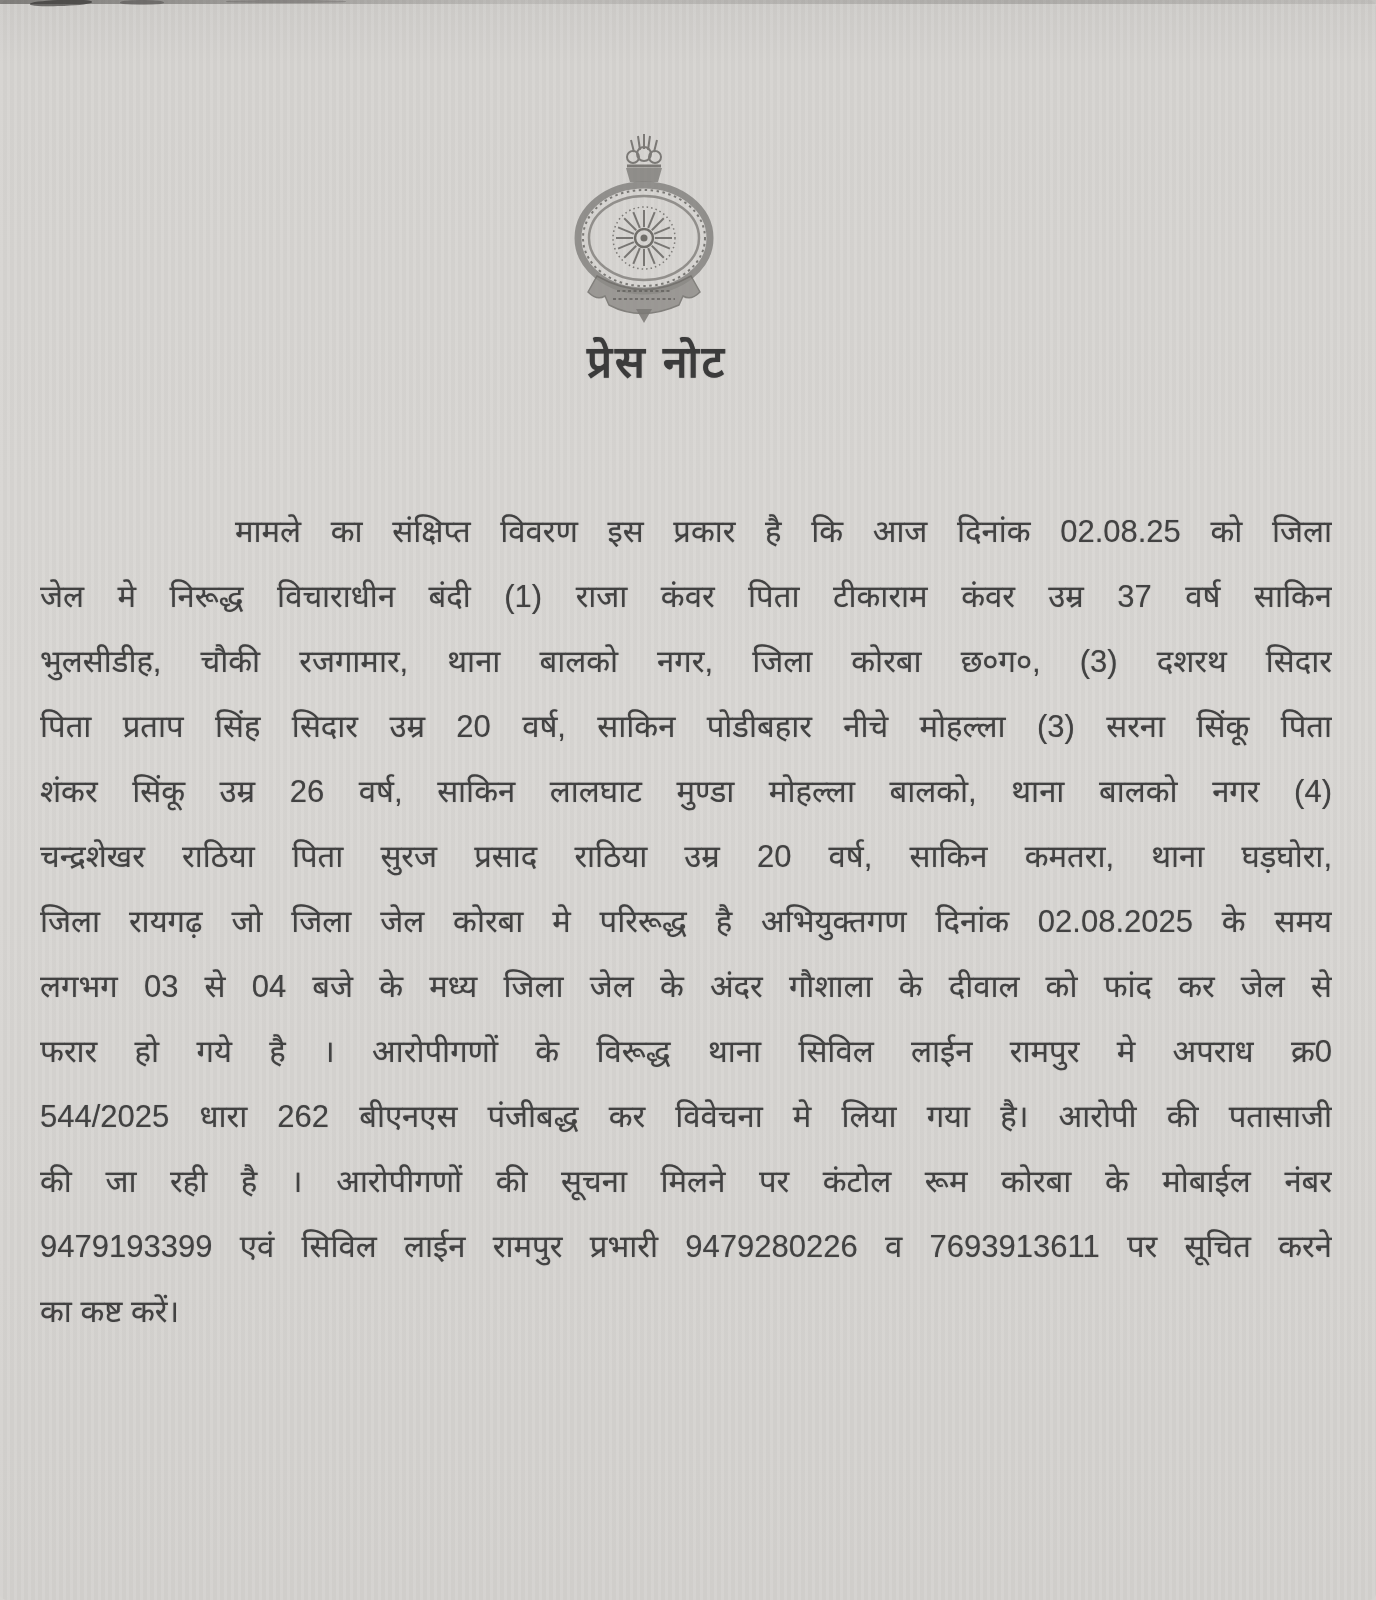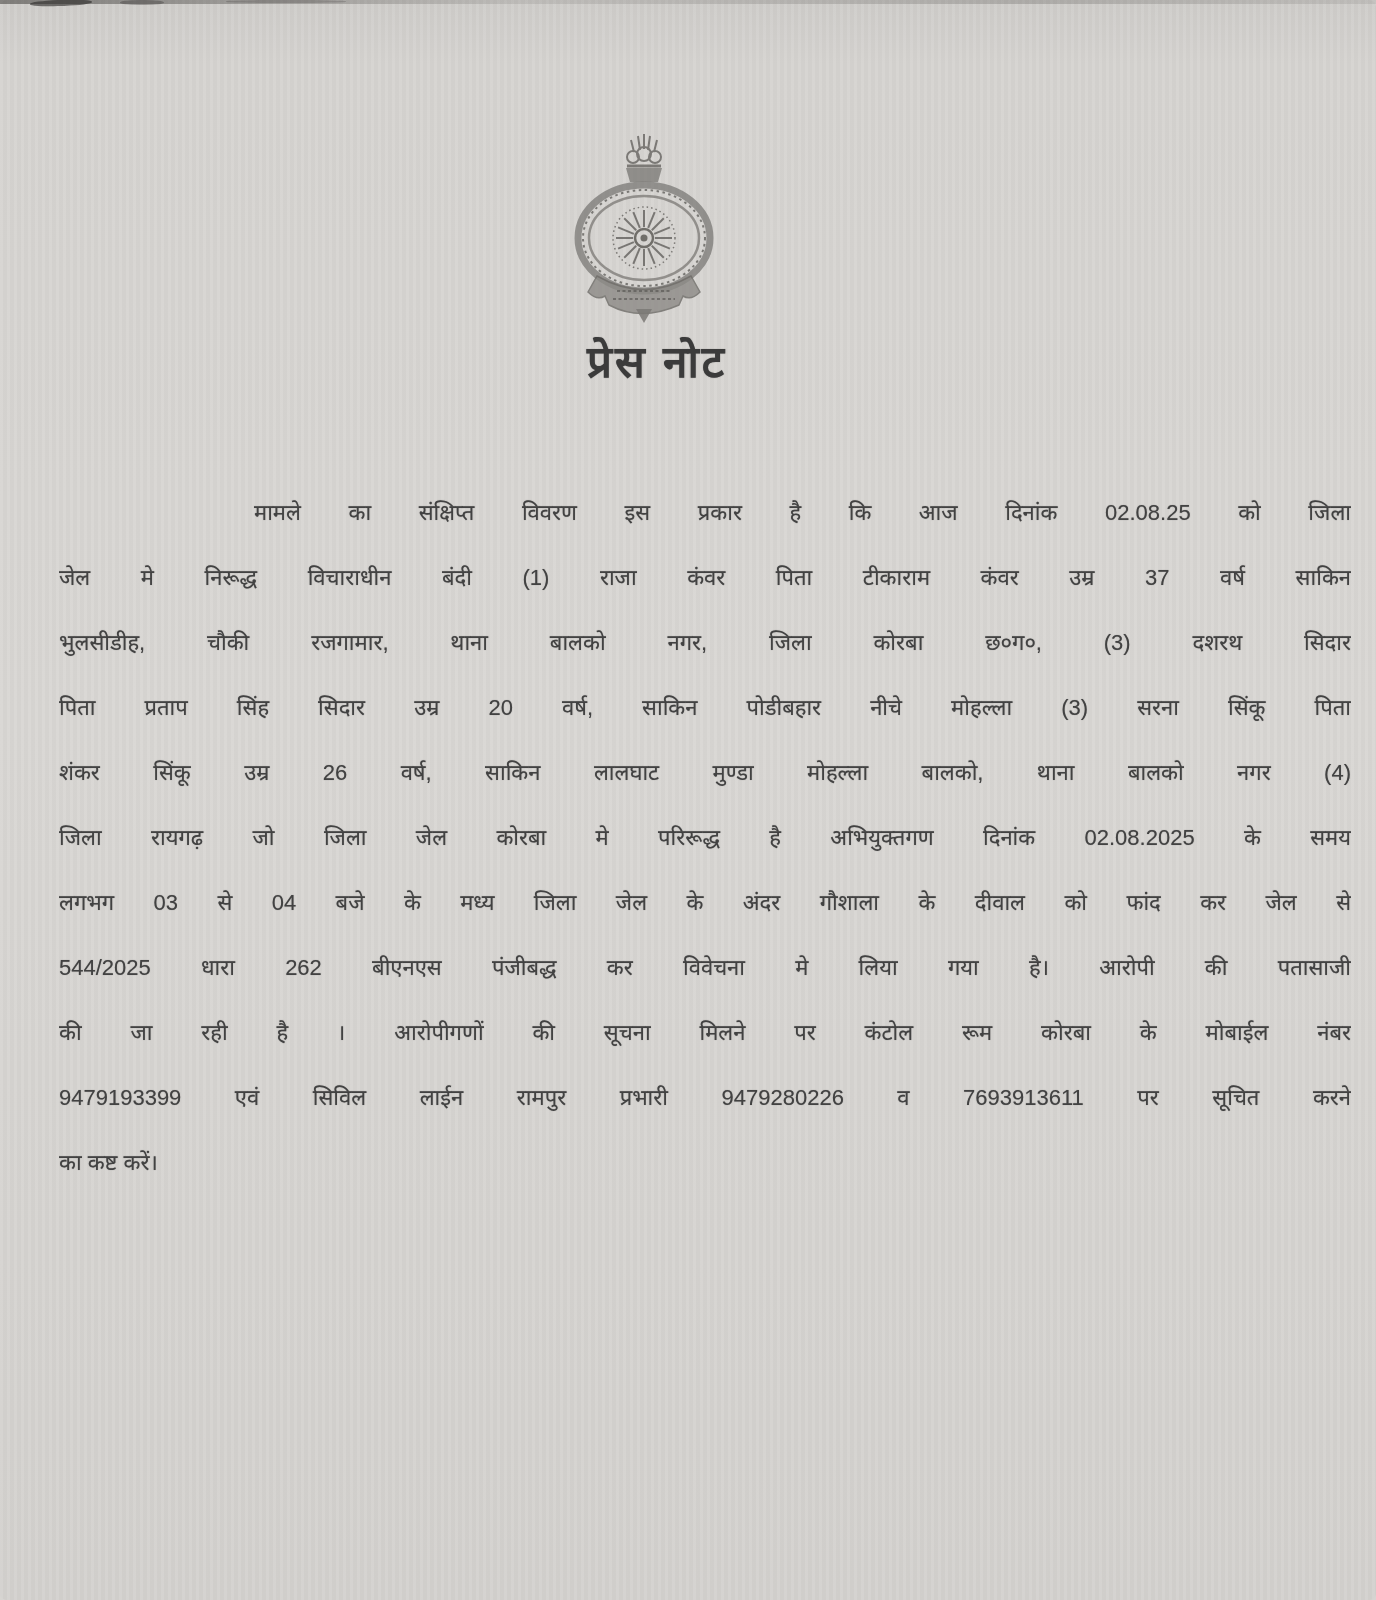--- a/index.html
+++ b/index.html
@@ -30,24 +30,23 @@
   }
   .title{
     position:absolute;left:0;top:330px;width:1376px;
     text-align:center;
     transform:translateX(-31px);
     font-size:44px;font-weight:bold;letter-spacing:3px;
     color:#3b3b3b;
     text-shadow:0 0 1px rgba(55,55,55,.55);
   }
   .body-text{
-    position:absolute;left:40px;top:480px;width:1292px;
-    font-size:22px;color:#424242;
+    position:absolute;left:40px;top:499px;width:1292px;
+    font-size:31px;color:#424242;
     text-shadow:0 0 1px rgba(60,60,60,.45);
-    margin-left:19px;
   }
   .line{
     height:65px;line-height:65px;
     text-align:justify;text-align-last:justify;
     white-space:normal;overflow:hidden;
   }
   .line.first{padding-left:195px;}
   .line.last{text-align-last:left;}
 </style>
 </head>
@@ -105,21 +104,23 @@
   </div>
 
   <div class="title">प्रेस नोट</div>
 
   <div class="body-text">
     <div class="line first">मामले का संक्षिप्त विवरण इस प्रकार है कि आज दिनांक 02.08.25 को जिला</div>
     <div class="line">जेल मे निरूद्ध विचाराधीन बंदी (1) राजा कंवर पिता टीकाराम कंवर उम्र 37 वर्ष साकिन</div>
     <div class="line">भुलसीडीह, चौकी रजगामार, थाना बालको नगर, जिला कोरबा छ०ग०, (3) दशरथ सिदार</div>
     <div class="line">पिता प्रताप सिंह सिदार उम्र 20 वर्ष, साकिन पोडीबहार नीचे मोहल्ला (3) सरना सिंकू पिता</div>
     <div class="line">शंकर सिंकू उम्र 26 वर्ष, साकिन लालघाट मुण्डा मोहल्ला बालको, थाना बालको नगर (4)</div>
+    <div class="line">चन्द्रशेखर राठिया पिता सुरज प्रसाद राठिया उम्र 20 वर्ष, साकिन कमतरा, थाना घड़घोरा,</div>
     <div class="line">जिला रायगढ़ जो जिला जेल कोरबा मे परिरूद्ध है अभियुक्तगण दिनांक 02.08.2025 के समय</div>
     <div class="line">लगभग 03 से 04 बजे के मध्य जिला जेल के अंदर गौशाला के दीवाल को फांद कर जेल से</div>
+    <div class="line">फरार हो गये है । आरोपीगणों के विरूद्ध थाना सिविल लाईन रामपुर मे अपराध क्र0</div>
     <div class="line">544/2025 धारा 262 बीएनएस पंजीबद्ध कर विवेचना मे लिया गया है। आरोपी की पतासाजी</div>
     <div class="line">की जा रही है । आरोपीगणों की सूचना मिलने पर कंटोल रूम कोरबा के मोबाईल नंबर</div>
     <div class="line">9479193399 एवं सिविल लाईन रामपुर प्रभारी 9479280226 व 7693913611 पर सूचित करने</div>
     <div class="line last">का कष्ट करें।</div>
   </div>
 
 </div>
 
 </body></html>

